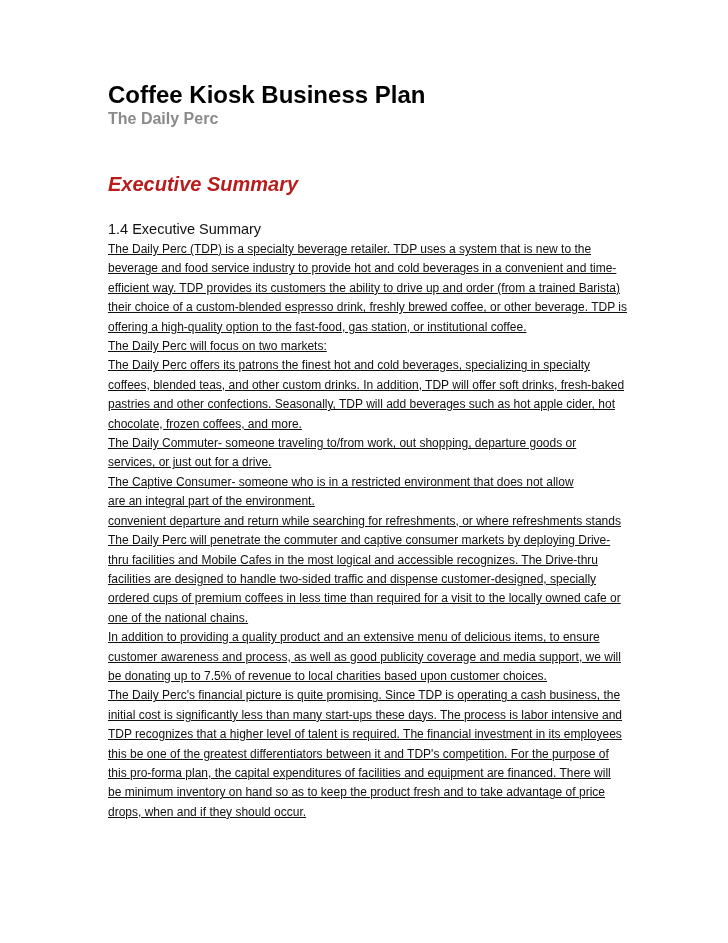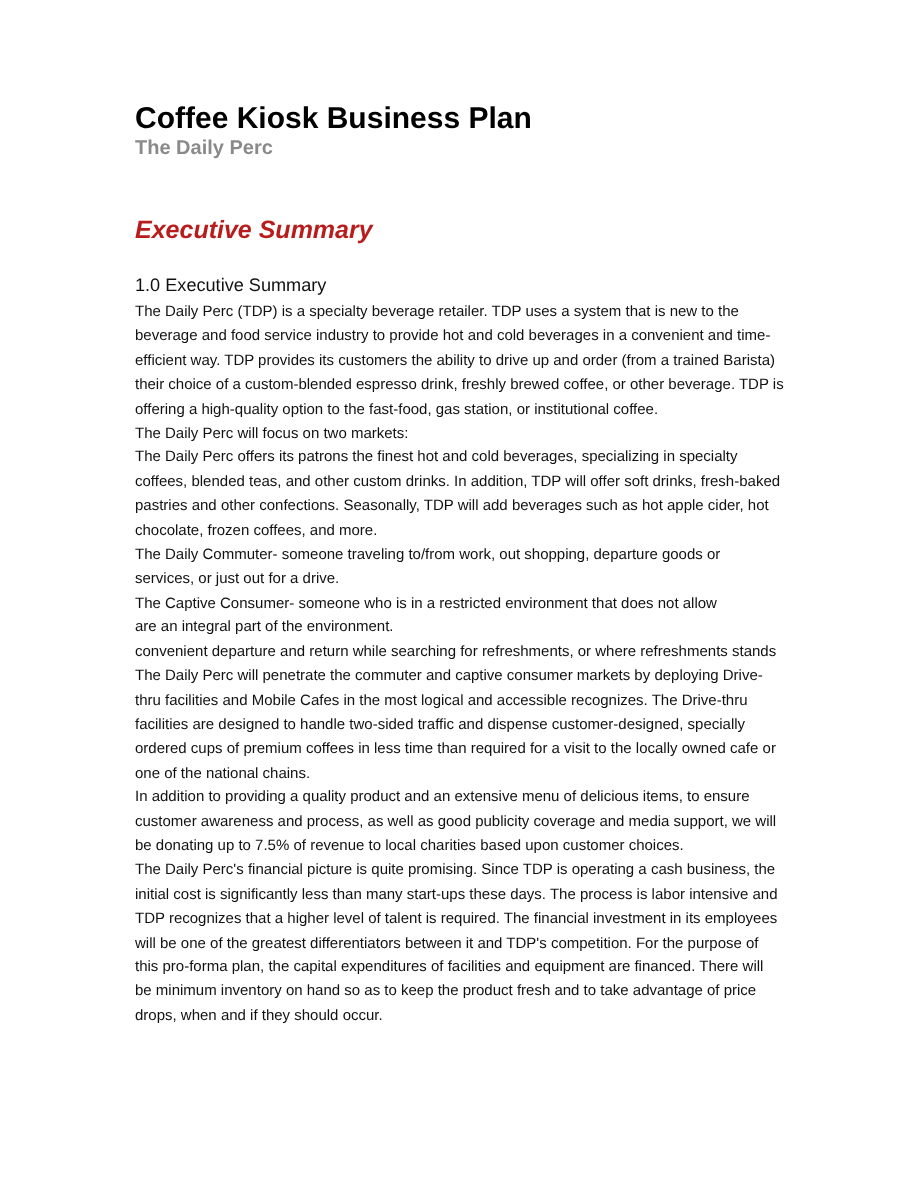--- a/index.html
+++ b/index.html
@@ -63,36 +63,37 @@
       top: 158px;
       left: 0;
       width: 520px;
     }
     .para {
       font-size: 12px;
       line-height: 19.4px;
       margin: 0;
       color: #111111;
       white-space: nowrap;
+      text-decoration: underline;
     }
     .line {
       display: block;
       white-space: nowrap;
     }
   </style>
 </head>
 <body>
 
 <div class="page">
   <h1 class="doc-title">Coffee Kiosk Business Plan</h1>
   <h2 class="doc-subtitle">The Daily Perc</h2>
 
   <h2 class="section-heading">Executive Summary</h2>
 
-  <h3 class="subsection-heading">1.0 Executive Summary</h3>
+  <h3 class="subsection-heading">1.4 Executive Summary</h3>
 
   <div class="body" id="doc-body">
       <p class="para">
         <span class="line">The Daily Perc (TDP) is a specialty beverage retailer. TDP uses a system that is new to the</span>
         <span class="line">beverage and food service industry to provide hot and cold beverages in a convenient and time-</span>
         <span class="line">efficient way. TDP provides its customers the ability to drive up and order (from a trained Barista)</span>
         <span class="line">their choice of a custom-blended espresso drink, freshly brewed coffee, or other beverage. TDP is</span>
         <span class="line">offering a high-quality option to the fast-food, gas station, or institutional coffee.</span>
       </p>
       <p class="para">
@@ -122,19 +123,19 @@
       </p>
       <p class="para">
         <span class="line">In addition to providing a quality product and an extensive menu of delicious items, to ensure</span>
         <span class="line">customer awareness and process, as well as good publicity coverage and media support, we will</span>
         <span class="line">be donating up to 7.5% of revenue to local charities based upon customer choices.</span>
       </p>
       <p class="para">
         <span class="line">The Daily Perc's financial picture is quite promising. Since TDP is operating a cash business, the</span>
         <span class="line">initial cost is significantly less than many start-ups these days. The process is labor intensive and</span>
         <span class="line">TDP recognizes that a higher level of talent is required. The financial investment in its employees</span>
-        <span class="line">will be one of the greatest differentiators between it and TDP's competition. For the purpose of</span>
+        <span class="line">this be one of the greatest differentiators between it and TDP's competition. For the purpose of</span>
         <span class="line">this pro-forma plan, the capital expenditures of facilities and equipment are financed. There will</span>
         <span class="line">be minimum inventory on hand so as to keep the product fresh and to take advantage of price</span>
         <span class="line">drops, when and if they should occur.</span>
       </p>
     </div>
 </div>
 
 </body></html>

